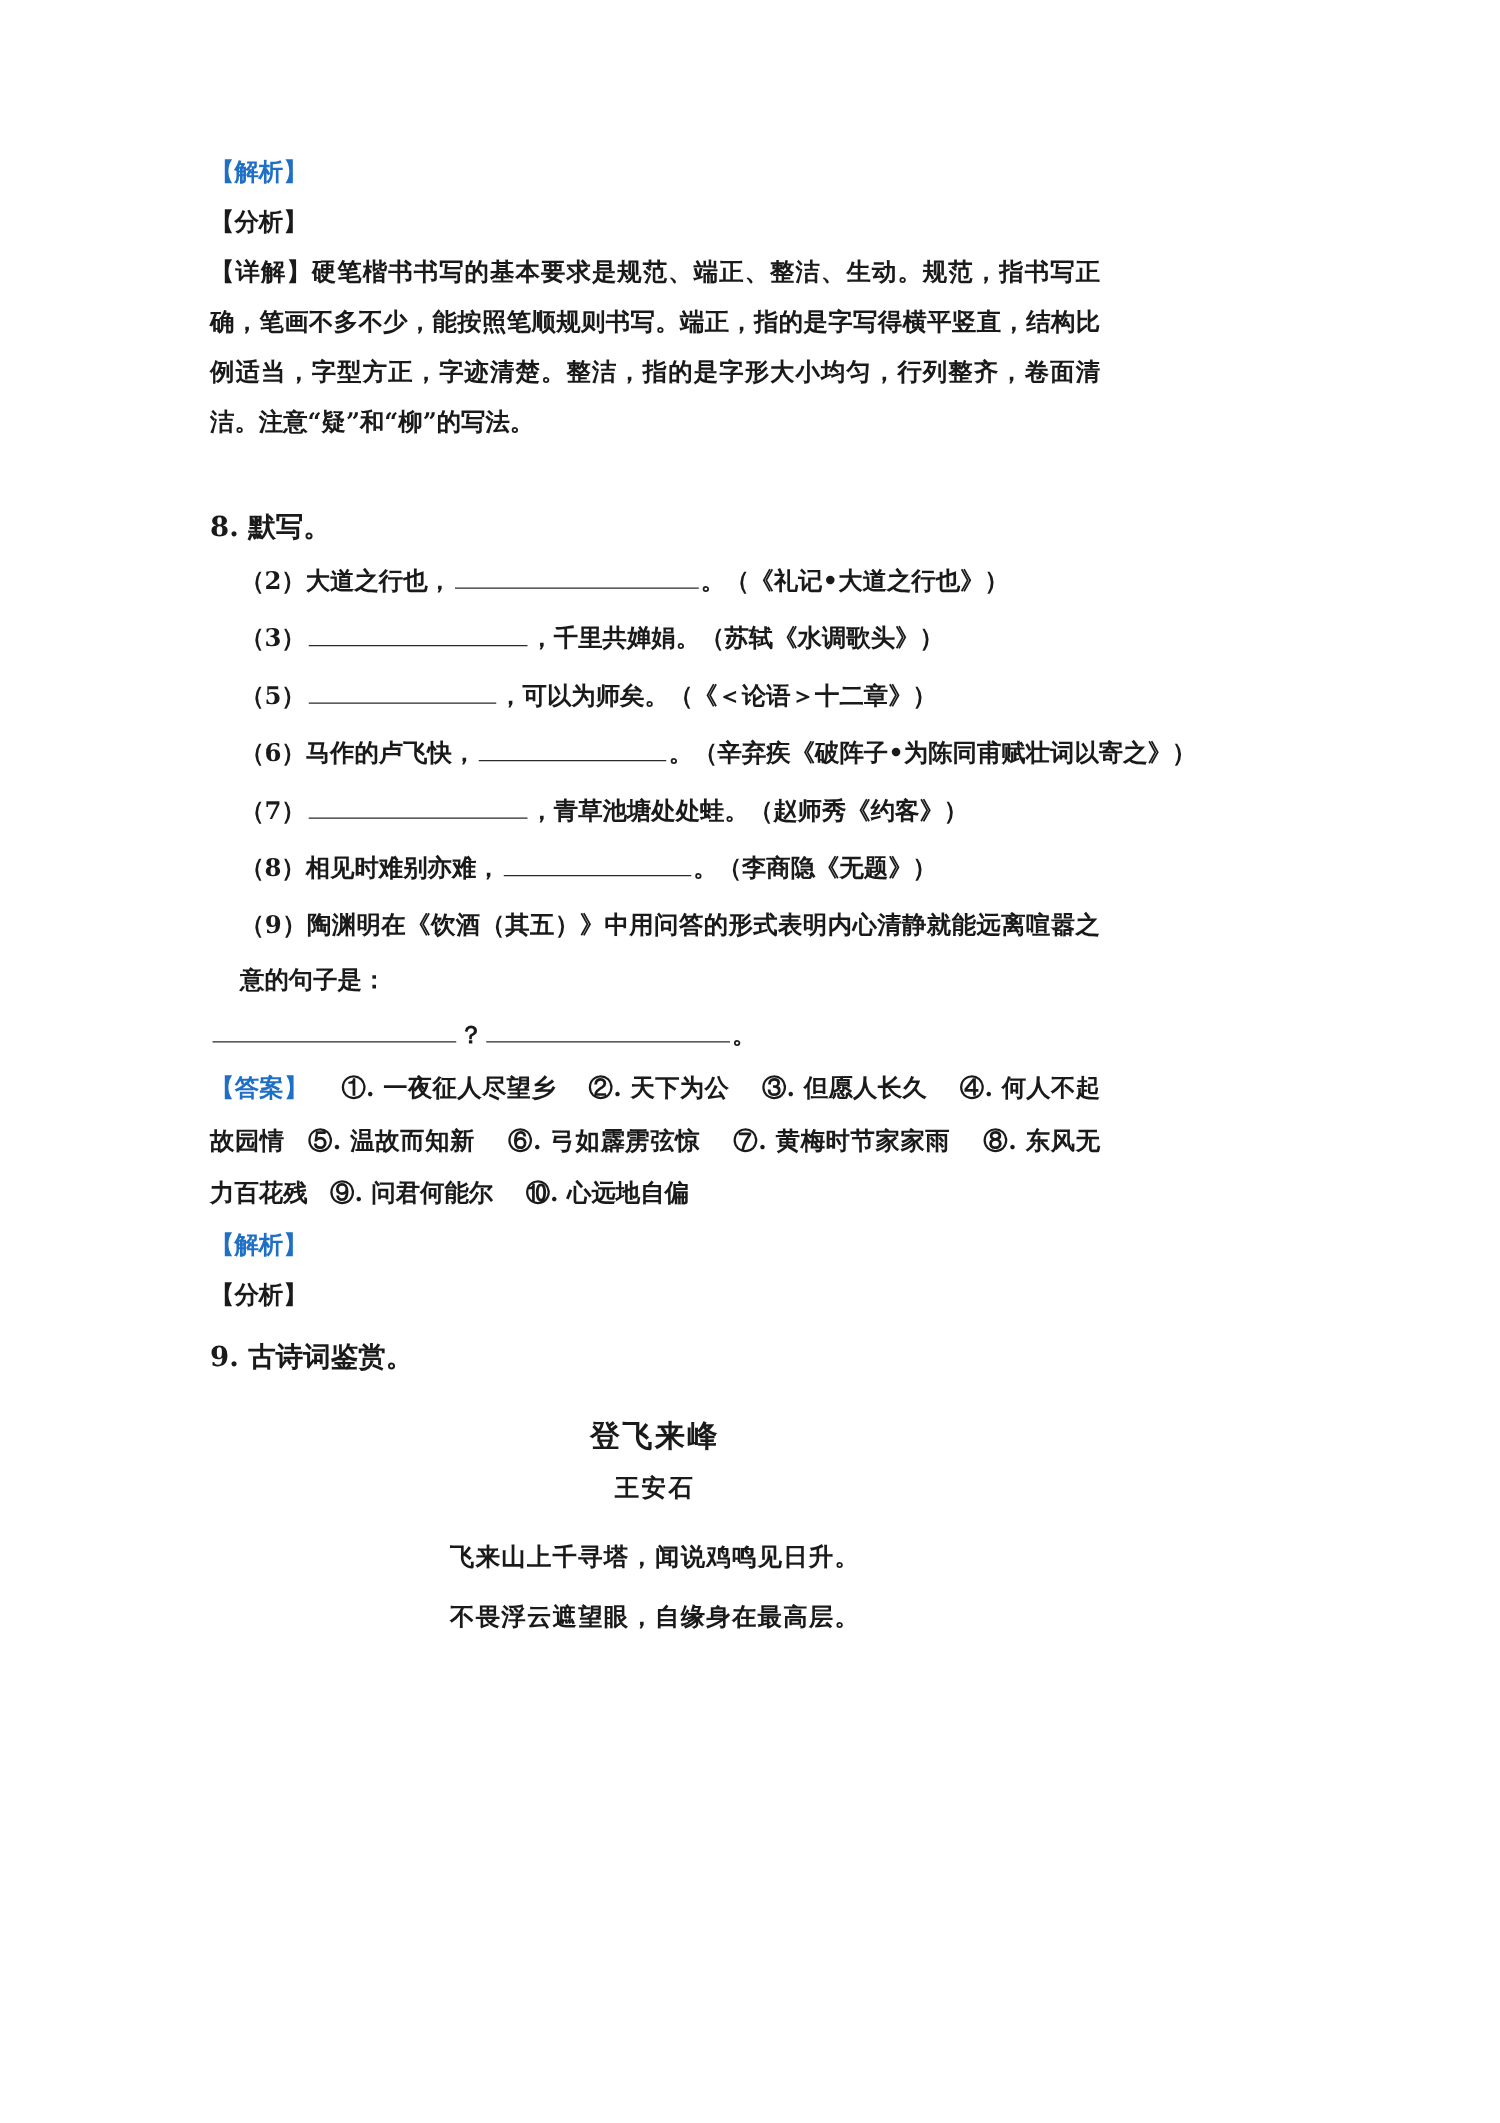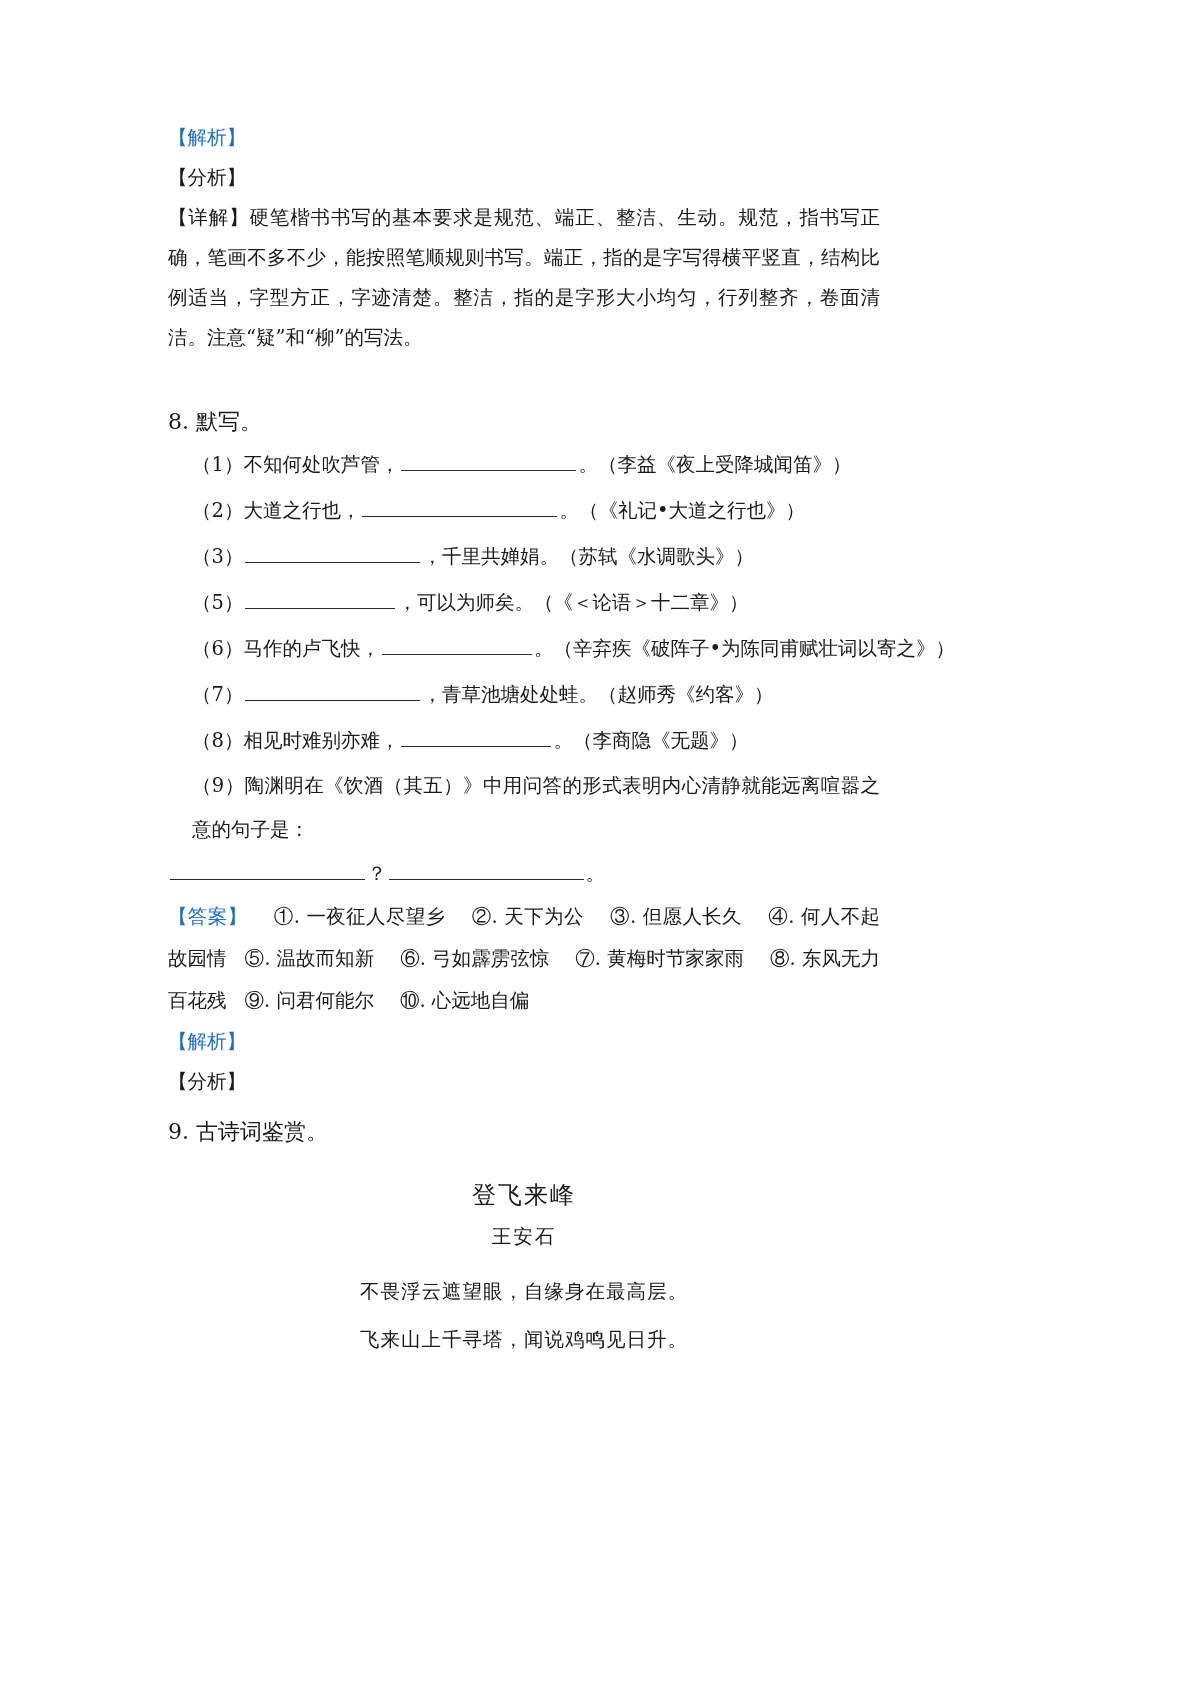--- a/index.html
+++ b/index.html
@@ -16,20 +16,21 @@
     overflow: hidden;
   }
   .page {
     position: absolute;
     left: 0;
     top: 0;
     width: 1028px;
     height: 1698px;
     padding: 118px 148px 0 168px;
     box-sizing: border-box;
+    font-weight: bold;
   }
   .tag {
     color: #1f6fc4;
   }
   .para {
     margin: 0;
     font-size: 19.5px;
     line-height: 40px;
   }
   .para-just {
@@ -114,23 +115,20 @@
 <div class="page">
 
   <p class="para tag">【解析】</p>
   <p class="para">【分析】</p>
   <p class="para para-just">【详解】硬笔楷书书写的基本要求是规范、端正、整洁、生动。规范，指书写正确，笔画不多不少，能按照笔顺规则书写。端正，指的是字写得横平竖直，结构比例适当，字型方正，字迹清楚。整洁，指的是字形大小均匀，行列整齐，卷面清洁。注意“疑”和“柳”的写法。</p>
 
   <div class="gap-lg"></div>
 
   <p class="qhead">8. 默写。</p>
 
-  <p class="item">
-    <span>（1）不知何处吹芦管，</span><span class="blank b-lg"></span><span>。（李益《夜上受降城闻笛》）</span>
-  </p>
 
   <p class="item">
     <span>（2）大道之行也，</span><span class="blank b-xl"></span><span>。（《礼记•大道之行也》）</span>
   </p>
 
   <p class="item">
     <span>（3）</span><span class="blank b-lg"></span><span>，千里共婵娟。（苏轼《水调歌头》）</span>
   </p>
 
 
@@ -166,16 +164,16 @@
 
   <p class="qhead">9. 古诗词鉴赏。</p>
 
   <div class="gap-md"></div>
 
   <p class="poem-title">登飞来峰</p>
   <p class="poem-author">王安石</p>
 
   <div class="gap-sm"></div>
 
+  <p class="poem-line">飞来山上千寻塔，闻说鸡鸣见日升。</p>
   <p class="poem-line">不畏浮云遮望眼，自缘身在最高层。</p>
-  <p class="poem-line">飞来山上千寻塔，闻说鸡鸣见日升。</p>
 
 </div>
 
 </body></html>

